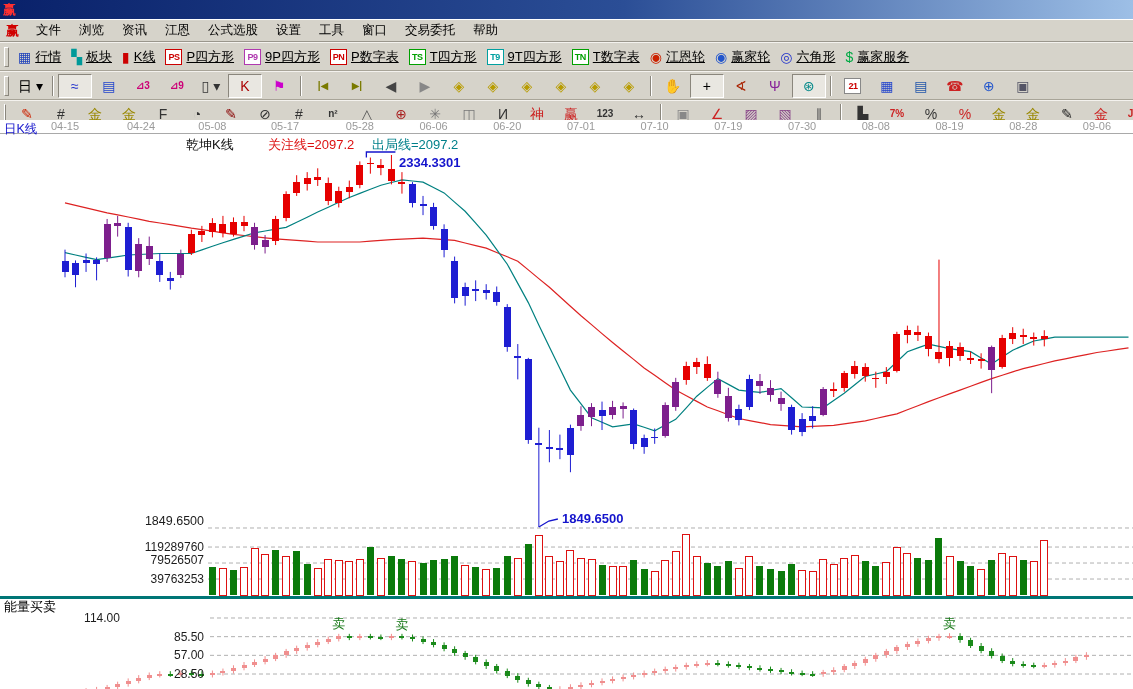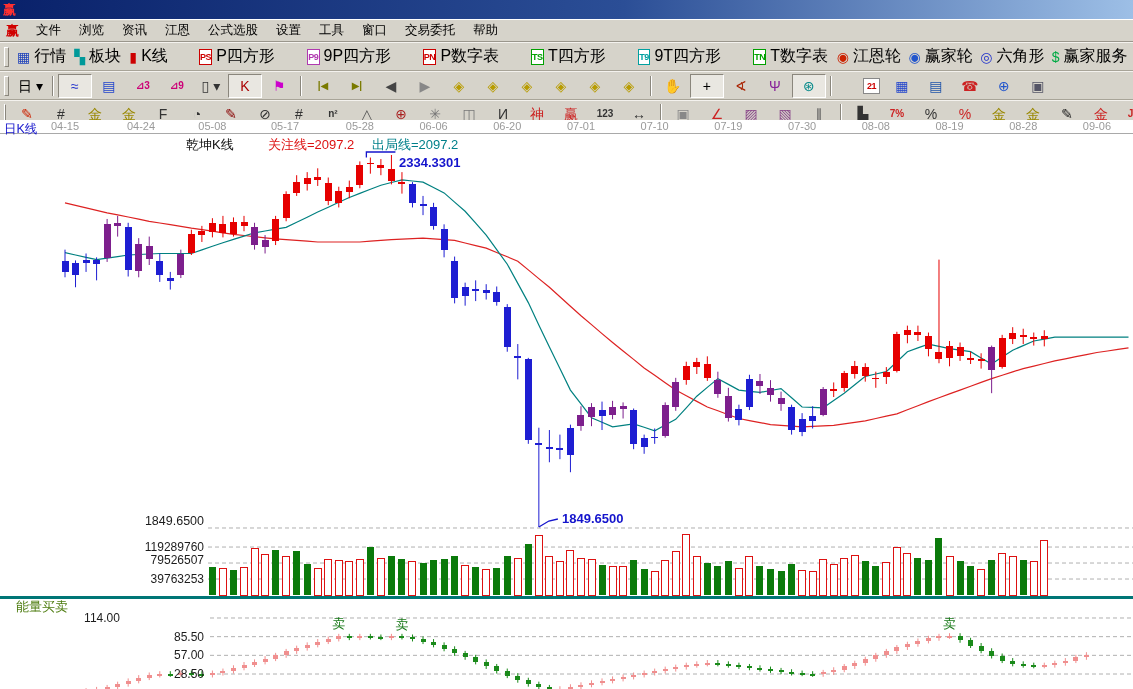--- a/index.html
+++ b/index.html
@@ -24,23 +24,23 @@
     border-top:1px solid #f4f2ee;border-bottom:1px solid #a8a498;padding:0 2px;}
   .tb1{height:27px;}.tb2{height:27px;}.tb3{height:25px;}
   .handle{width:3px;height:18px;border-left:1px solid #fff;border-top:1px solid #fff;
     border-right:1px solid #8a867c;border-bottom:1px solid #8a867c;margin:0 4px 0 2px;}
   .sep{width:0;height:20px;border-left:1px solid #8a867c;border-right:1px solid #fff;margin:0 4px;}
   .tbtn{height:22px;min-width:24px;display:flex;align-items:center;justify-content:center;
     gap:4px;padding:0 4px;border:1px solid transparent;cursor:default;white-space:nowrap;}
   .tbtn.pressed{border-color:#8a867c #fff #fff #8a867c;background:#e9e7e1;}
   .tbtn .glyph{font-size:14px;line-height:14px;}
   .tbtn .glyph.sm{font-size:10px;font-weight:bold;}
-  .tbtn .lbl{font-size:16px;color:#000;}
+  .tbtn .lbl{font-size:13px;color:#000;text-decoration:underline;}
   .badge{width:15px;height:14px;border:1px solid;display:flex;align-items:center;justify-content:center;
-    font-size:9px;font-weight:bold;letter-spacing:-0.5px;background:#fff;margin-left:22px;}
+    font-size:9px;font-weight:bold;letter-spacing:-0.5px;background:#fff;}
 
   
   .chart-region{position:absolute;left:0;top:120px;width:1133px;height:569px;background:#fff;}
   .chart-region svg{position:absolute;left:0;top:0;}
   .datestrip{position:absolute;left:0;top:0;width:1133px;height:13px;border-bottom:1px solid #a9a9a9;}
   .datelbl{position:absolute;top:0;color:#9a9a9a;font-size:11px;transform:translateX(-50%);}
   .abslbl{position:absolute;white-space:nowrap;}
   .axis-right{position:absolute;left:0;width:204px;text-align:right;font-size:12px;color:#1c1c1c;}
   .blue-ann{color:#1414cc;font-size:13px;font-weight:bold;}
 </style>
@@ -832,21 +832,21 @@
     <div class="abslbl blue-ann" style="left:562px;top:391px;">1849.6500</div>
 
     <div class="axis-right" style="top:394px;font-size:12.5px;">1849.6500</div>
 
     <div id="vol-axis">
         <div class="axis-right" style="top: 420.045px;">119289760</div>
         <div class="axis-right" style="top: 414px; margin-top: 19px;">79526507</div>
         <div class="axis-right" style="top: 452.016px;">39763253</div>
       </div>
 
-    <div class="abslbl" style="left:16px;top:478px;color:#4d7c0f;font-size:13px;">能量买卖</div>
+    <div class="abslbl" style="left:4px;top:478px;color:#000000;font-size:13px;">能量买卖</div>
     <div id="ind-axis">
         <div class="axis-right" style="top: 490.998px; text-align: center;">114.00</div>
         <div class="axis-right" style="top: 509.665px;">85.50</div>
         <div class="axis-right" style="top: 528.332px;">57.00</div>
         <div class="axis-right" style="top: 547px;">28.50</div>
       </div>
   </div>
 </div>
 
 </body></html>

